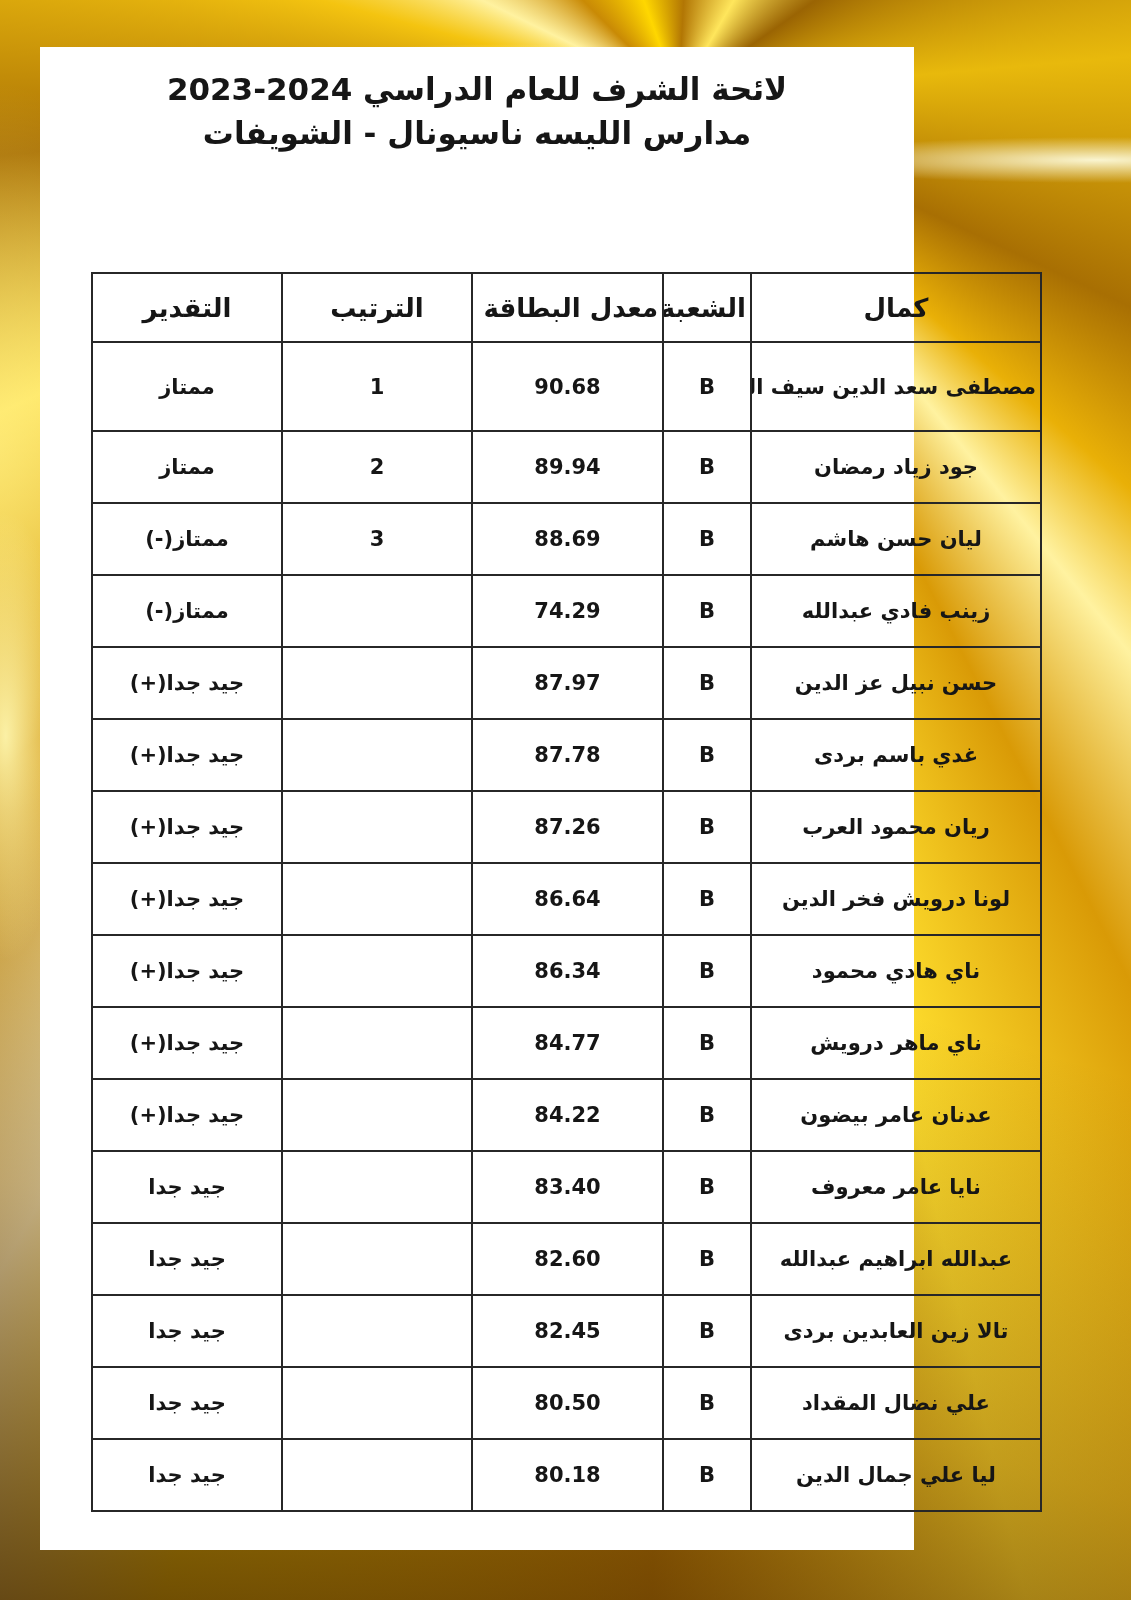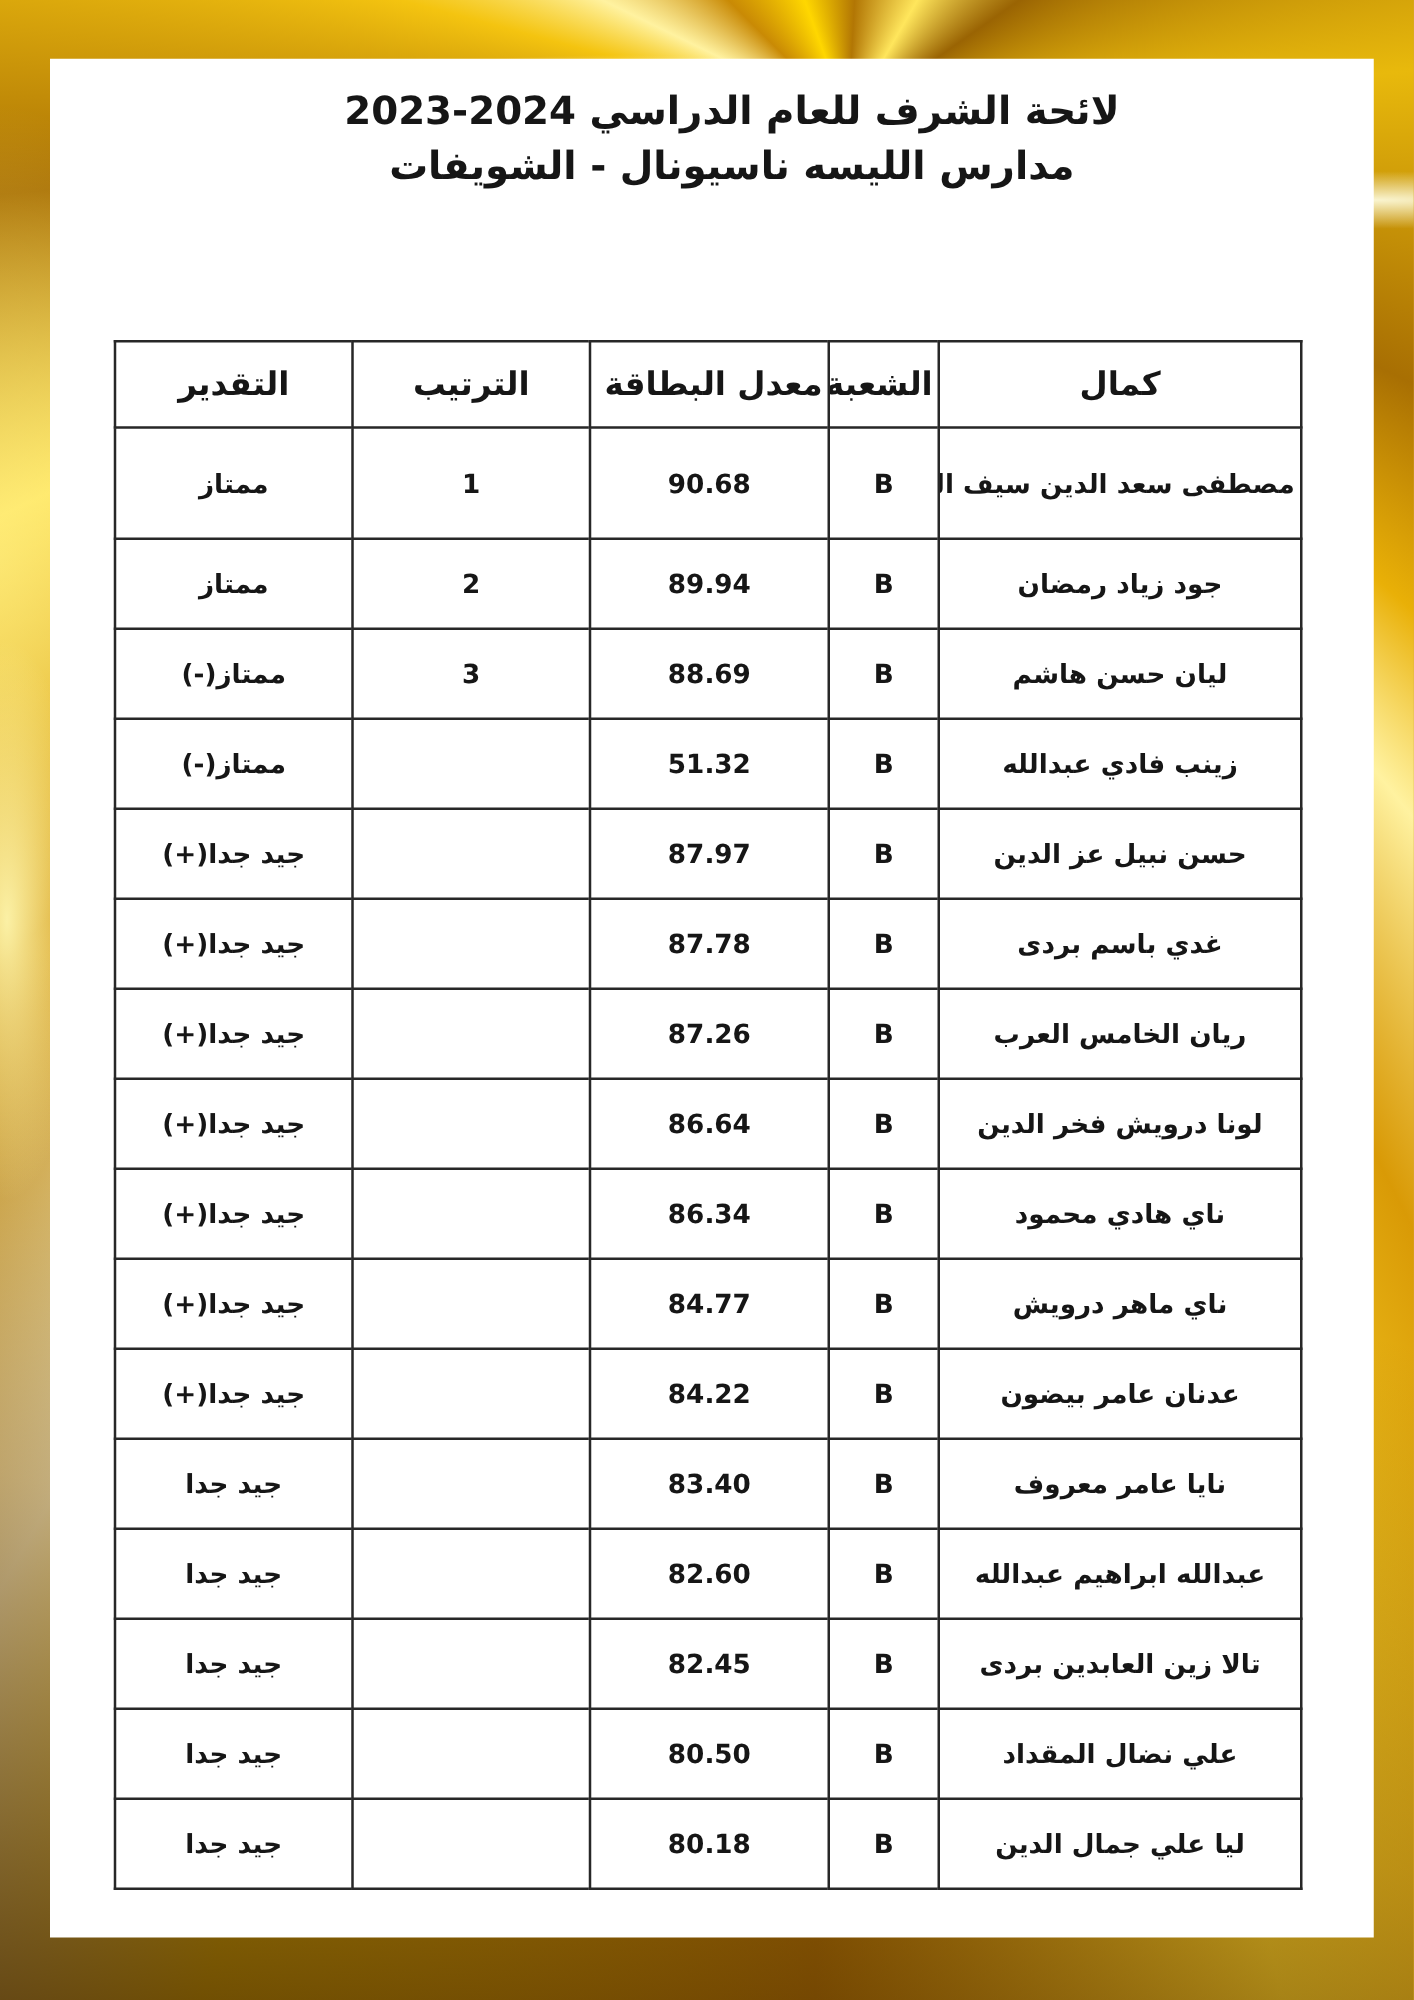--- a/index.html
+++ b/index.html
@@ -20,23 +20,22 @@
       linear-gradient(196deg, rgba(0,0,0,0) 56%, rgba(105,58,2,0.40) 78%, rgba(64,33,0,0.80) 100%),
       conic-gradient(from 115deg at 60% 6%,
         #a86f03 0deg,  #e9b007 16deg, #fff2a0 26deg, #d99a06 38deg,
         #ffdf2e 52deg, #b97c04 66deg, #ffd90a 84deg, #fffbd0 95deg,
         #cf9005 110deg,#ffe65c 130deg,#a97004 150deg,#f4c410 170deg,
         #fff2a0 181deg,#c98a05 200deg,#ffd700 225deg,#b27604 248deg,
         #ffe65c 275deg,#9a6403 300deg,#e8b90c 330deg,#a86f03 360deg);
   }
   .panel {
     position:absolute; left:40px; top:47px;
-    width:1027px; height:1503px;
+    width:874px; height:1503px;
     background:#ffffff;
-    padding-left:32px;
   }
   .titles {
     direction:rtl; text-align:center;
     color:#161616; font-weight:bold;
     padding-top:20px;
   }
   .title-line { font-size:31px; line-height:44px; letter-spacing:0; }
   .subtitle   { font-size:26px; margin-top:26px; }
 
   table.honor {
@@ -107,40 +106,40 @@
         <tr>
           <td class="col-name">ليان حسن هاشم</td>
           <td class="col-section">B</td>
           <td class="col-average">88.69</td>
           <td class="col-rank">3</td>
           <td class="col-grade">ممتاز(-)</td>
         </tr>
         <tr>
           <td class="col-name">زينب فادي عبدالله</td>
           <td class="col-section">B</td>
-          <td class="col-average">51.32</td>
+          <td class="col-average">74.29</td>
           <td class="col-rank"></td>
           <td class="col-grade">ممتاز(-)</td>
         </tr>
         <tr>
           <td class="col-name">حسن نبيل عز الدين</td>
           <td class="col-section">B</td>
           <td class="col-average">87.97</td>
           <td class="col-rank"></td>
           <td class="col-grade">جيد جدا(+)</td>
         </tr>
         <tr>
           <td class="col-name">غدي باسم بردى</td>
           <td class="col-section">B</td>
           <td class="col-average">87.78</td>
           <td class="col-rank"></td>
           <td class="col-grade">جيد جدا(+)</td>
         </tr>
         <tr>
-          <td class="col-name">ريان الخامس العرب</td>
+          <td class="col-name">ريان محمود العرب</td>
           <td class="col-section">B</td>
           <td class="col-average">87.26</td>
           <td class="col-rank"></td>
           <td class="col-grade">جيد جدا(+)</td>
         </tr>
         <tr>
           <td class="col-name">لونا درويش فخر الدين</td>
           <td class="col-section">B</td>
           <td class="col-average">86.64</td>
           <td class="col-rank"></td>

